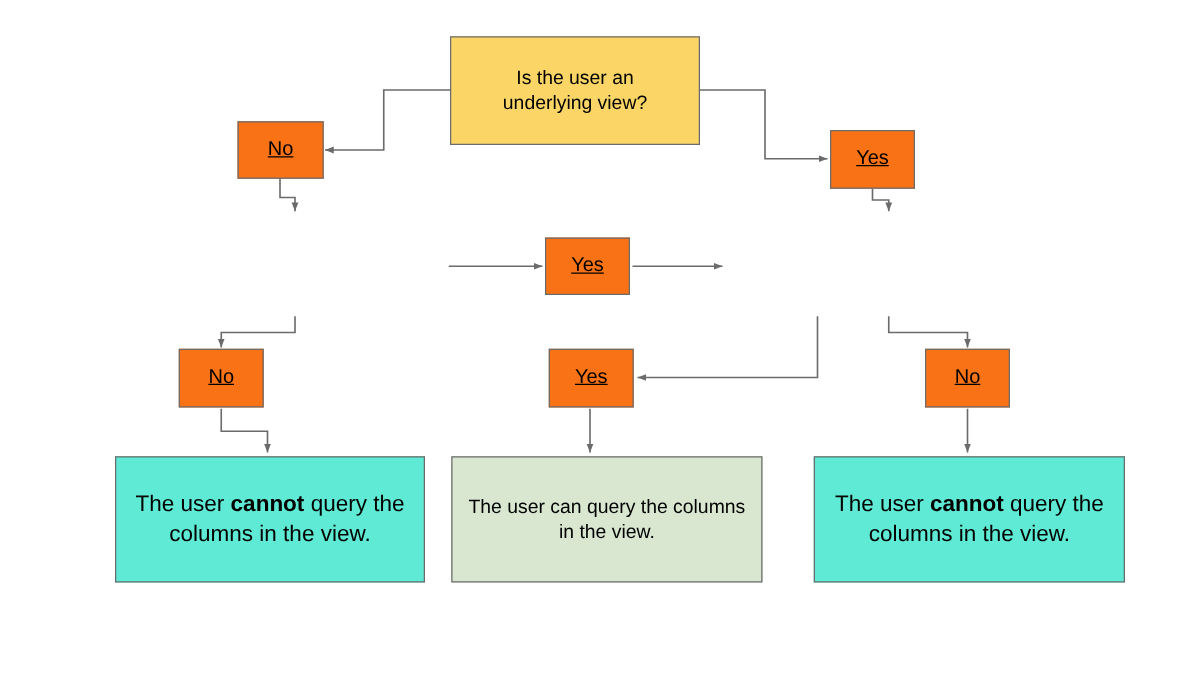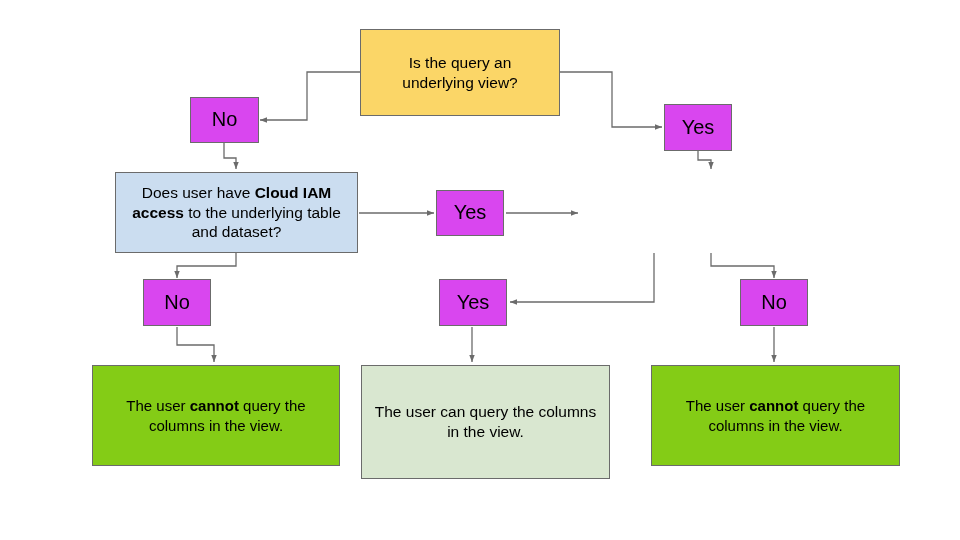--- a/index.html
+++ b/index.html
@@ -47,27 +47,28 @@
   .q-yellow {
     background: #FBD667;
     font-size: 15.5px;
   }
   .q-blue {
     background: #CBDDF0;
     font-size: 15.5px;
   }
   
   .small {
-    background: #d946ef;
-    font-size: 20px;
+    background: #f97316;
+    font-size: 16px;
+    text-decoration: underline;
   }
   
   .r-gray {
-    background: #84cc16;
-    font-size: 15px;
+    background: #5eead4;
+    font-size: 18px;
   }
   .r-green {
     background: #D9E7D0;
     font-size: 15.5px;
   }
 </style>
 </head>
 <body>
 
 <div id="canvas">
@@ -99,36 +100,33 @@
 
     <path d="M 472 327 L 472 362" fill="none" stroke="#6b6b6b" stroke-width="1.3" marker-end="url(#arrow)"></path>
 
     <path d="M 711 253 L 711 266 L 774 266 L 774 278" fill="none" stroke="#6b6b6b" stroke-width="1.3" marker-end="url(#arrow)"></path>
 
     <path d="M 774 327 L 774 362" fill="none" stroke="#6b6b6b" stroke-width="1.3" marker-end="url(#arrow)"></path>
   </svg>
 
   <div class="node q-yellow" style="left:360px; top:29px; width:200px; height:87px;">
     <span class="txt">
-      <span>Is the query an</span><br>
+      <span>Is the user an</span><br>
       <span>underlying view?</span>
     </span>
   </div>
 
   <div class="node small" style="left:190px; top:97px; width:69px; height:46px;">
     <span class="txt">No</span>
   </div>
 
   <div class="node small" style="left:664px; top:104px; width:68px; height:47px;">
     <span class="txt">Yes</span>
   </div>
 
-  <div class="node q-blue" style="left:115px; top:172px; width:243px; height:81px;">
-    <span class="txt"><span>Does user have </span><b>Cloud IAM access</b><span> to the underlying table and dataset?</span></span>
-  </div>
 
   <div class="node small" style="left:436px; top:190px; width:68px; height:46px;">
     <span class="txt">Yes</span>
   </div>
 
 
   <div class="node small" style="left:143px; top:279px; width:68px; height:47px;">
     <span class="txt">No</span>
   </div>
 
@@ -137,21 +135,21 @@
   </div>
 
   <div class="node small" style="left:740px; top:279px; width:68px; height:47px;">
     <span class="txt">No</span>
   </div>
 
   <div class="node r-gray" style="left:92px; top:365px; width:248px; height:101px;">
     <span class="txt"><span>The user </span><b>cannot</b><span> query the columns in the view.</span></span>
   </div>
 
-  <div class="node r-green" style="left:361px; top:365px; width:249px; height:114px;">
+  <div class="node r-green" style="left:361px; top:365px; width:249px; height:101px;">
     <span class="txt">The user can query the columns in the view.</span>
   </div>
 
   <div class="node r-gray" style="left:651px; top:365px; width:249px; height:101px;">
     <span class="txt"><span>The user </span><b>cannot</b><span> query the columns in the view.</span></span>
   </div>
 
 </div>
 
 </body></html>

